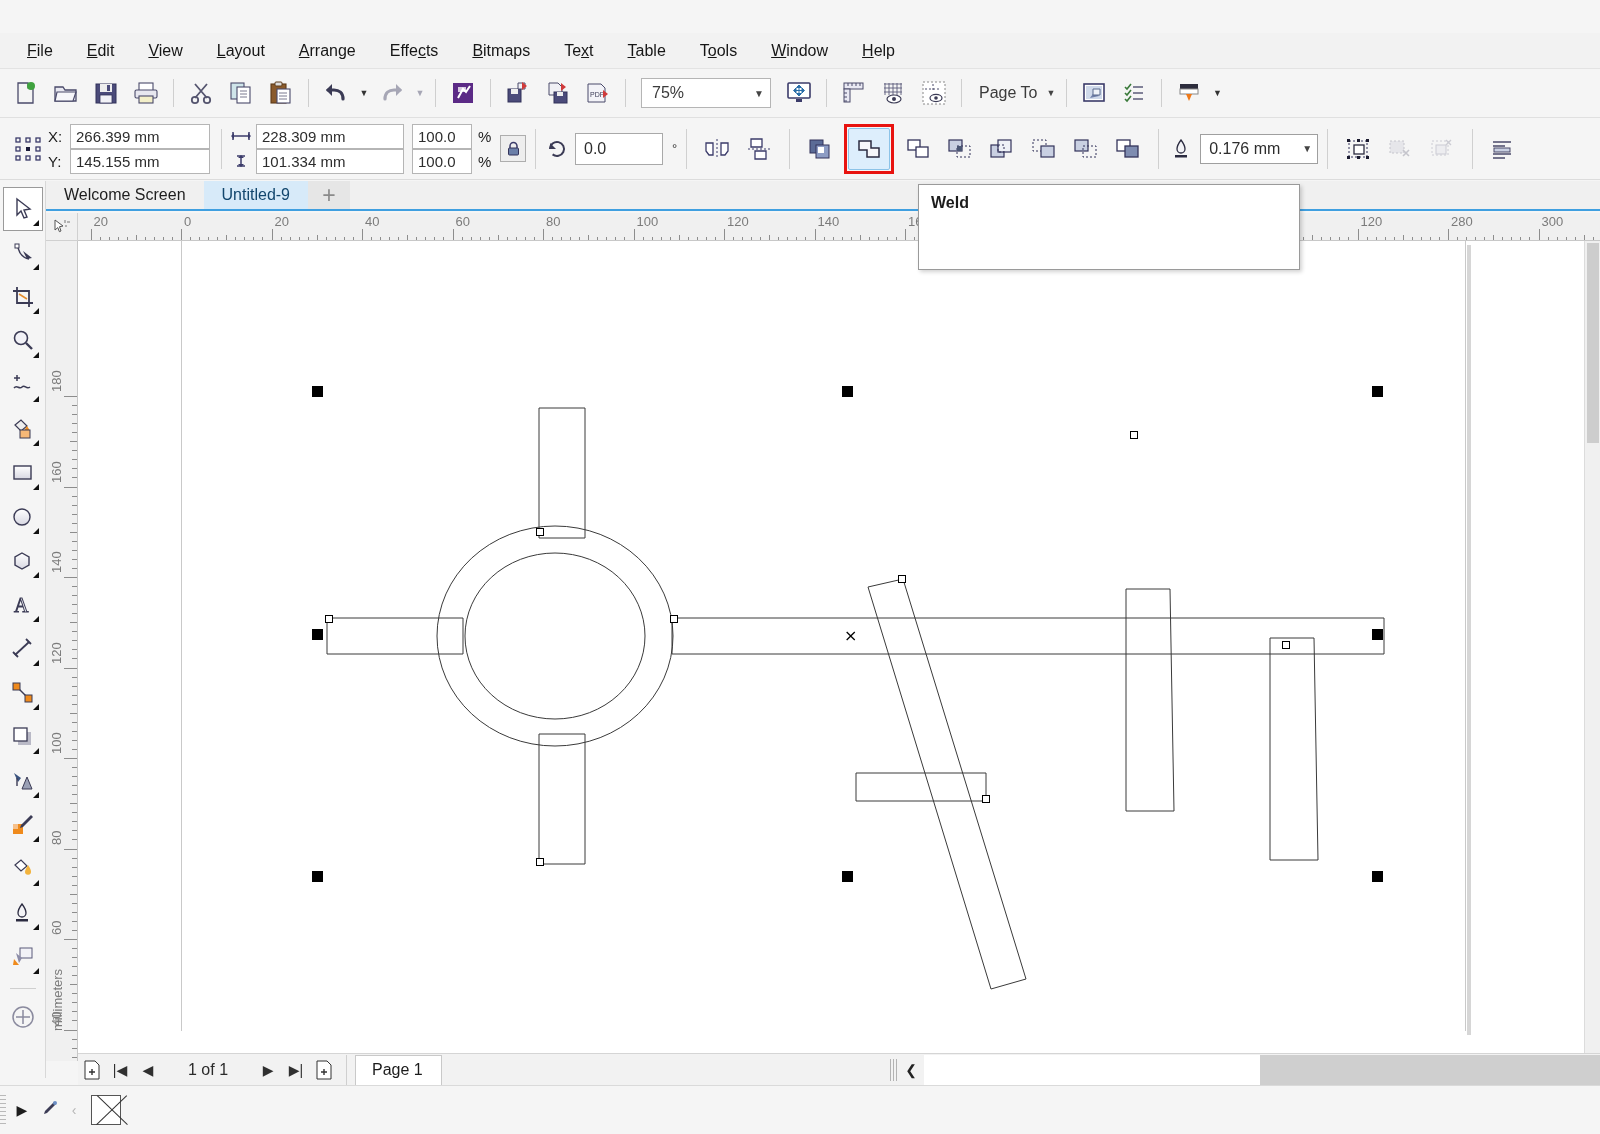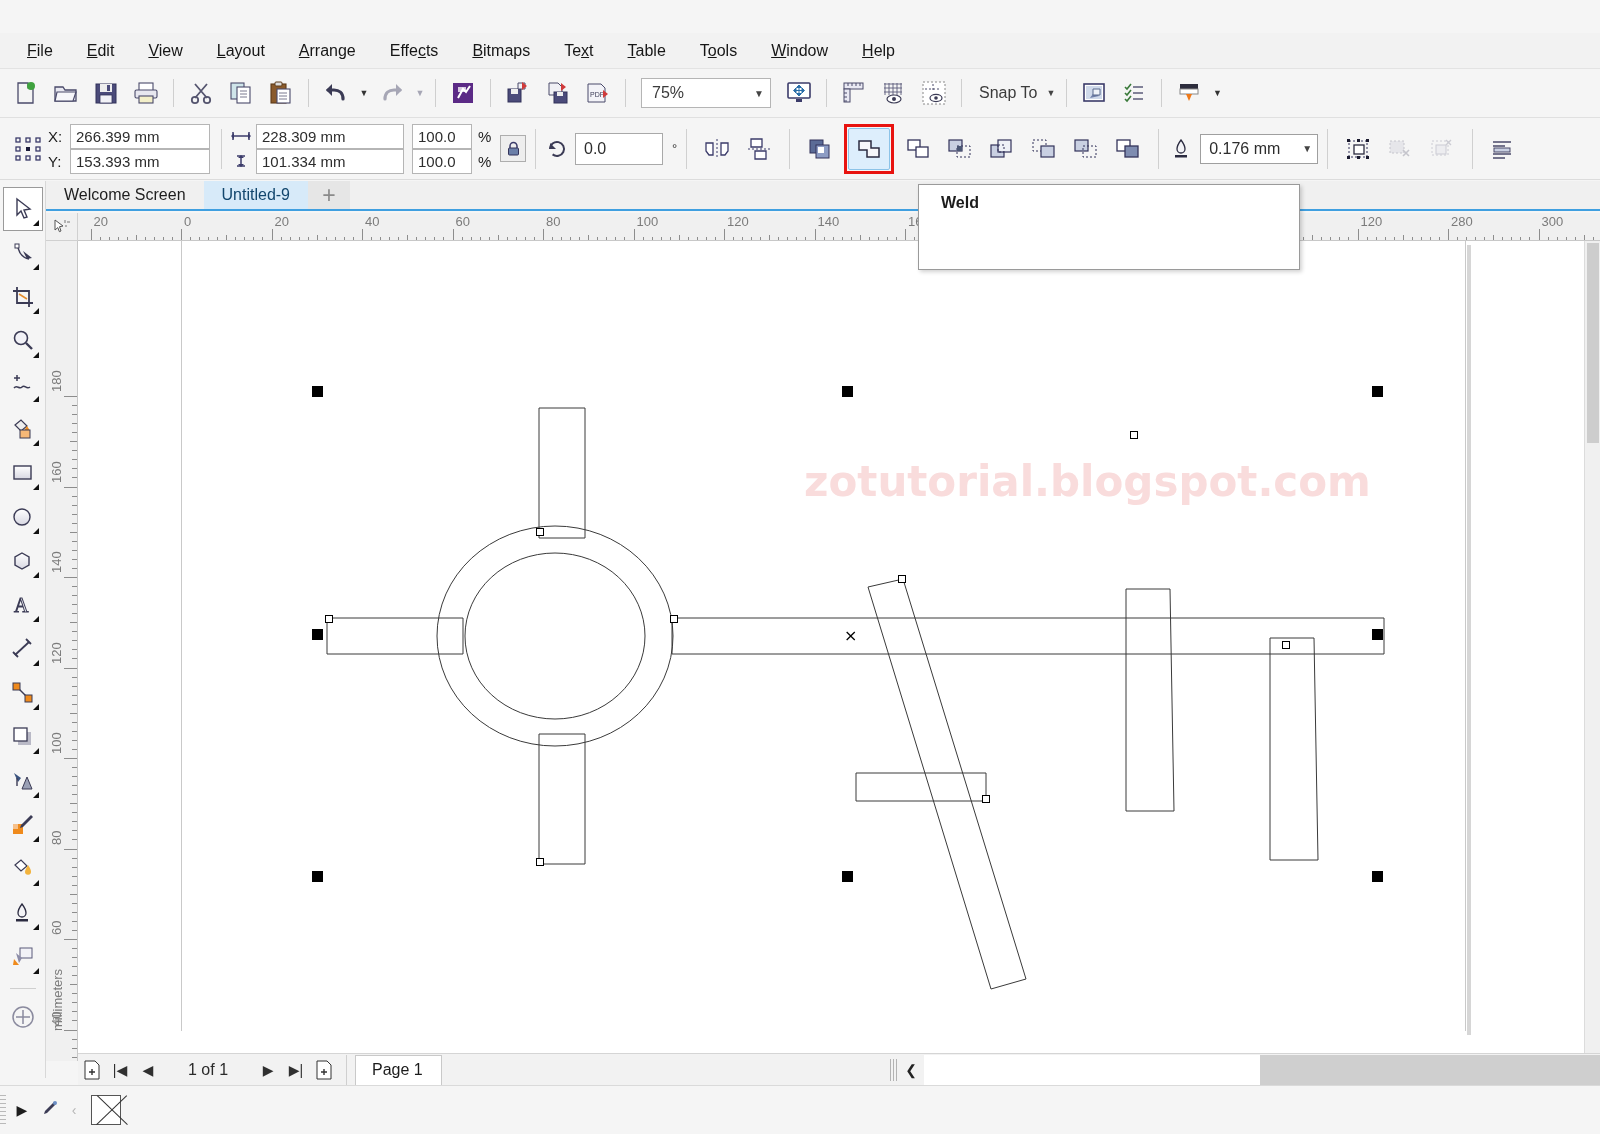--- a/index.html
+++ b/index.html
@@ -193,21 +193,21 @@
   .node { position:absolute; width:8px; height:8px; background:#fff; border:1px solid #000; }
   .centerx {
     position:absolute; font-size:16px; color:#000; line-height:1;
     font-family:"DejaVu Sans", sans-serif;
   }
 
   
   .tooltip {
     position:absolute; left:918px; top:184px; width:382px; height:86px;
     background:#fff; border:1px solid #9a9a9a; box-shadow:2px 2px 4px rgba(0,0,0,.18);
-    padding:9px 22px; z-index:50;
+    padding:9px 12px; z-index:50;
   }
   .tt-title { font-size:16px; font-weight:bold; color:#1c1c1c; margin-bottom:3px; }
   .tt-body { font-size:16px; color:#2b2b2b; line-height:1.35; }
 
   
   .pagenav {
     position:absolute; left:78px; top:1053px; width:810px; height:32px;
     background:#f2f2f2; display:flex; align-items:center; border-top:1px solid #d5d5d5;
   }
   .pn-btn {
@@ -409,21 +409,21 @@
     <div class="tb-btn">
       <svg width="26" height="26" viewBox="0 0 26 26">
           <rect x="2" y="2" width="22" height="22" fill="#fff" stroke="#888" stroke-dasharray="2 2"></rect>
           <path d="M12 4v8M4 9h16" stroke="#4a4a6a" stroke-dasharray="2 2"></path>
           <ellipse cx="15" cy="18" rx="6" ry="3.6" fill="#fff" stroke="#3b3b55" stroke-width="1.2"></ellipse>
           <circle cx="15" cy="18" r="1.8" fill="#3b3b55"></circle>
         </svg>
     </div>
     <div class="tb-sep"></div>
     <div class="snapto">
-      <span>Snap To</span>
+      <span>Page To</span>
       <span class="cv">▼</span>
     </div>
     <div class="tb-sep"></div>
     <div class="tb-btn">
       <svg width="26" height="26" viewBox="0 0 26 26">
           <rect x="3" y="4" width="20" height="17" fill="#fff" stroke="#3b3b6a" stroke-width="1.6"></rect>
           <rect x="5" y="6" width="16" height="13" fill="#cfd9ea"></rect>
           <path d="M9 18l5-7 4 5z" fill="#6f7fa8"></path>
           <path d="M12 9h7v6h-7z" fill="#eef2f8" stroke="#5b6b8e"></path>
         </svg>
@@ -466,21 +466,21 @@
         </svg>
     </div>
     <div class="xy-block">
       <div class="xy-labels">
         <div class="xy-row">
           <div class="xy-lbl">X:</div>
           <div class="fld w1">266.399 mm</div>
         </div>
         <div class="xy-row">
           <div class="xy-lbl">Y:</div>
-          <div class="fld w1">153.393 mm</div>
+          <div class="fld w1">145.155 mm</div>
         </div>
       </div>
     </div>
     <div class="pb-sep"></div>
     <div class="xy-labels">
       <div class="xy-row">
         <span style="margin-right:5px">
           <svg width="20" height="14" viewBox="0 0 20 14">
               <path d="M2 3v8M18 3v8M3 7h14" stroke="#3b3b6a" stroke-width="1.5"></path>
               <path d="M3 4l-3 3 3 3zM17 4l3 3-3 3z" fill="#3b3b6a"></path>
@@ -1076,21 +1076,20 @@
       <div class="tick" style="top: 797.55px; left: 26px; height: 1px; width: 5px;"></div>
       <div class="tick" style="top: 806.6px; left: 26px; height: 1px; width: 5px;"></div>
       <div class="tick" style="top: 815.65px; left: 26px; height: 1px; width: 5px;"></div>
       <div class="vlabel" style="left: 4px; top: 790px; transform-origin: left top;">millimeters</div>
     </div>
 
   <div class="canvas-area">
     <div class="page-sheet"></div>
     <div class="page-shadow"></div>
 
-    <div class="watermark">zotutorial.blogspot.com</div>
 
     <svg width="1522" height="820" style="position:absolute;left:0;top:0;pointer-events:none">
       <g fill="none" stroke="#3a3a3a" stroke-width="1">
 
         <ellipse cx="477" cy="395" rx="118" ry="110"></ellipse>
         <ellipse cx="477" cy="395" rx="90" ry="83"></ellipse>
 
         <path d="M461 167 h46 v130 h-46 z"></path>
 
         <path d="M461 493 h46 v130 h-46 z"></path>

